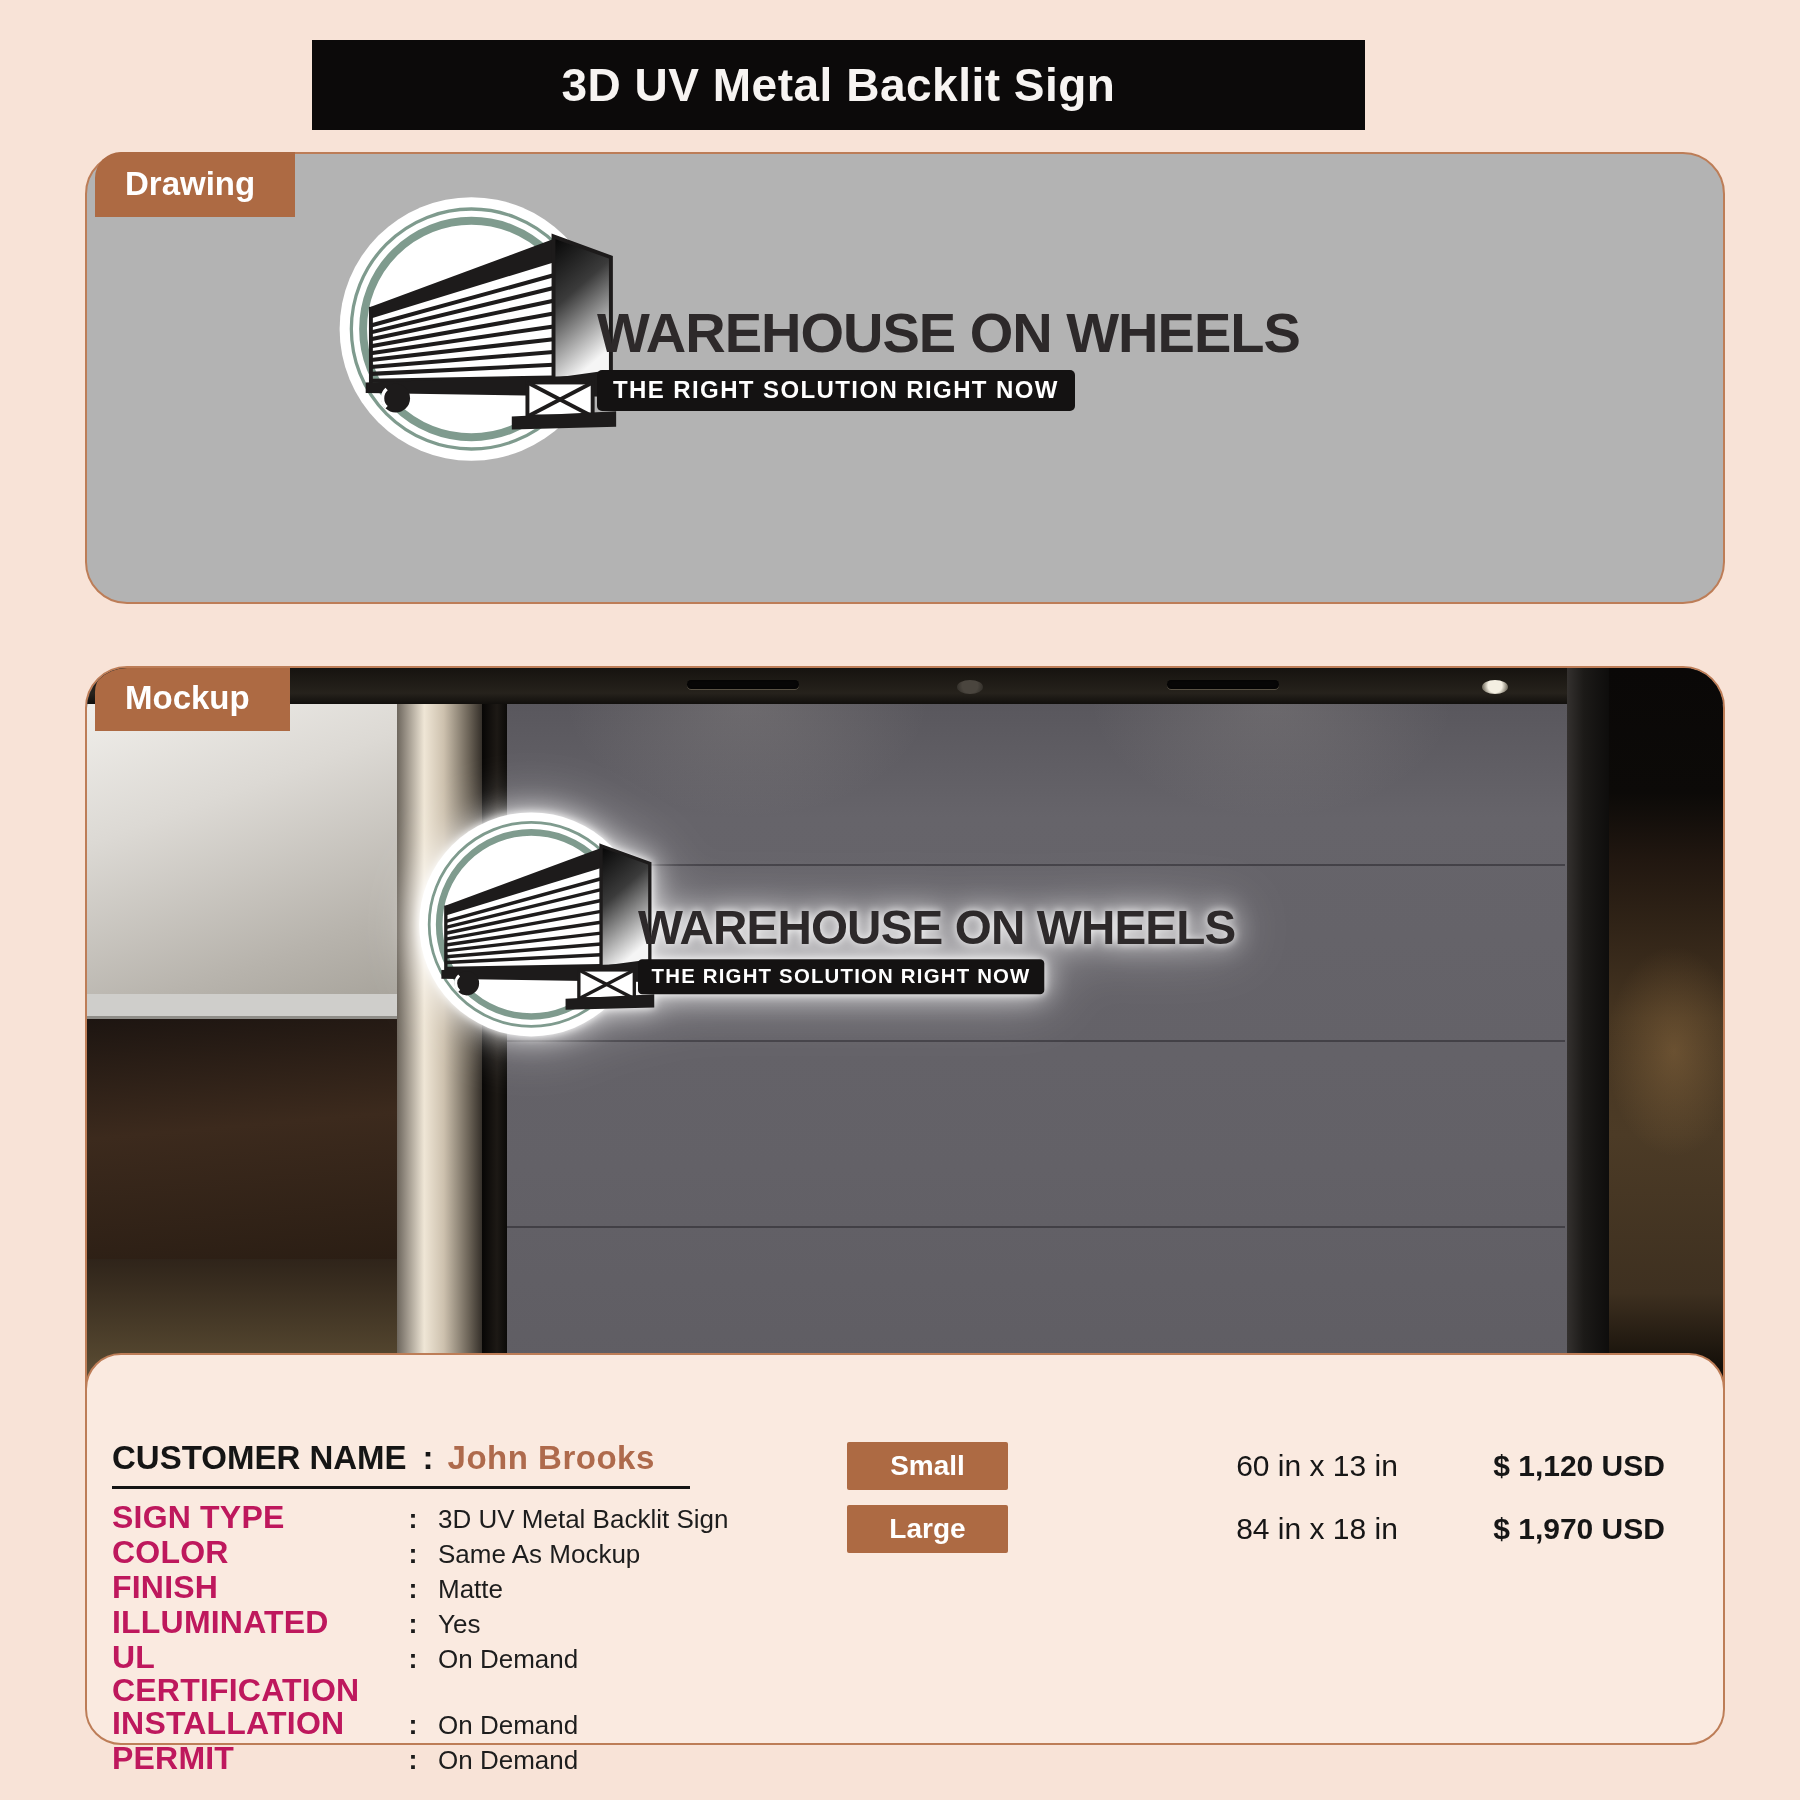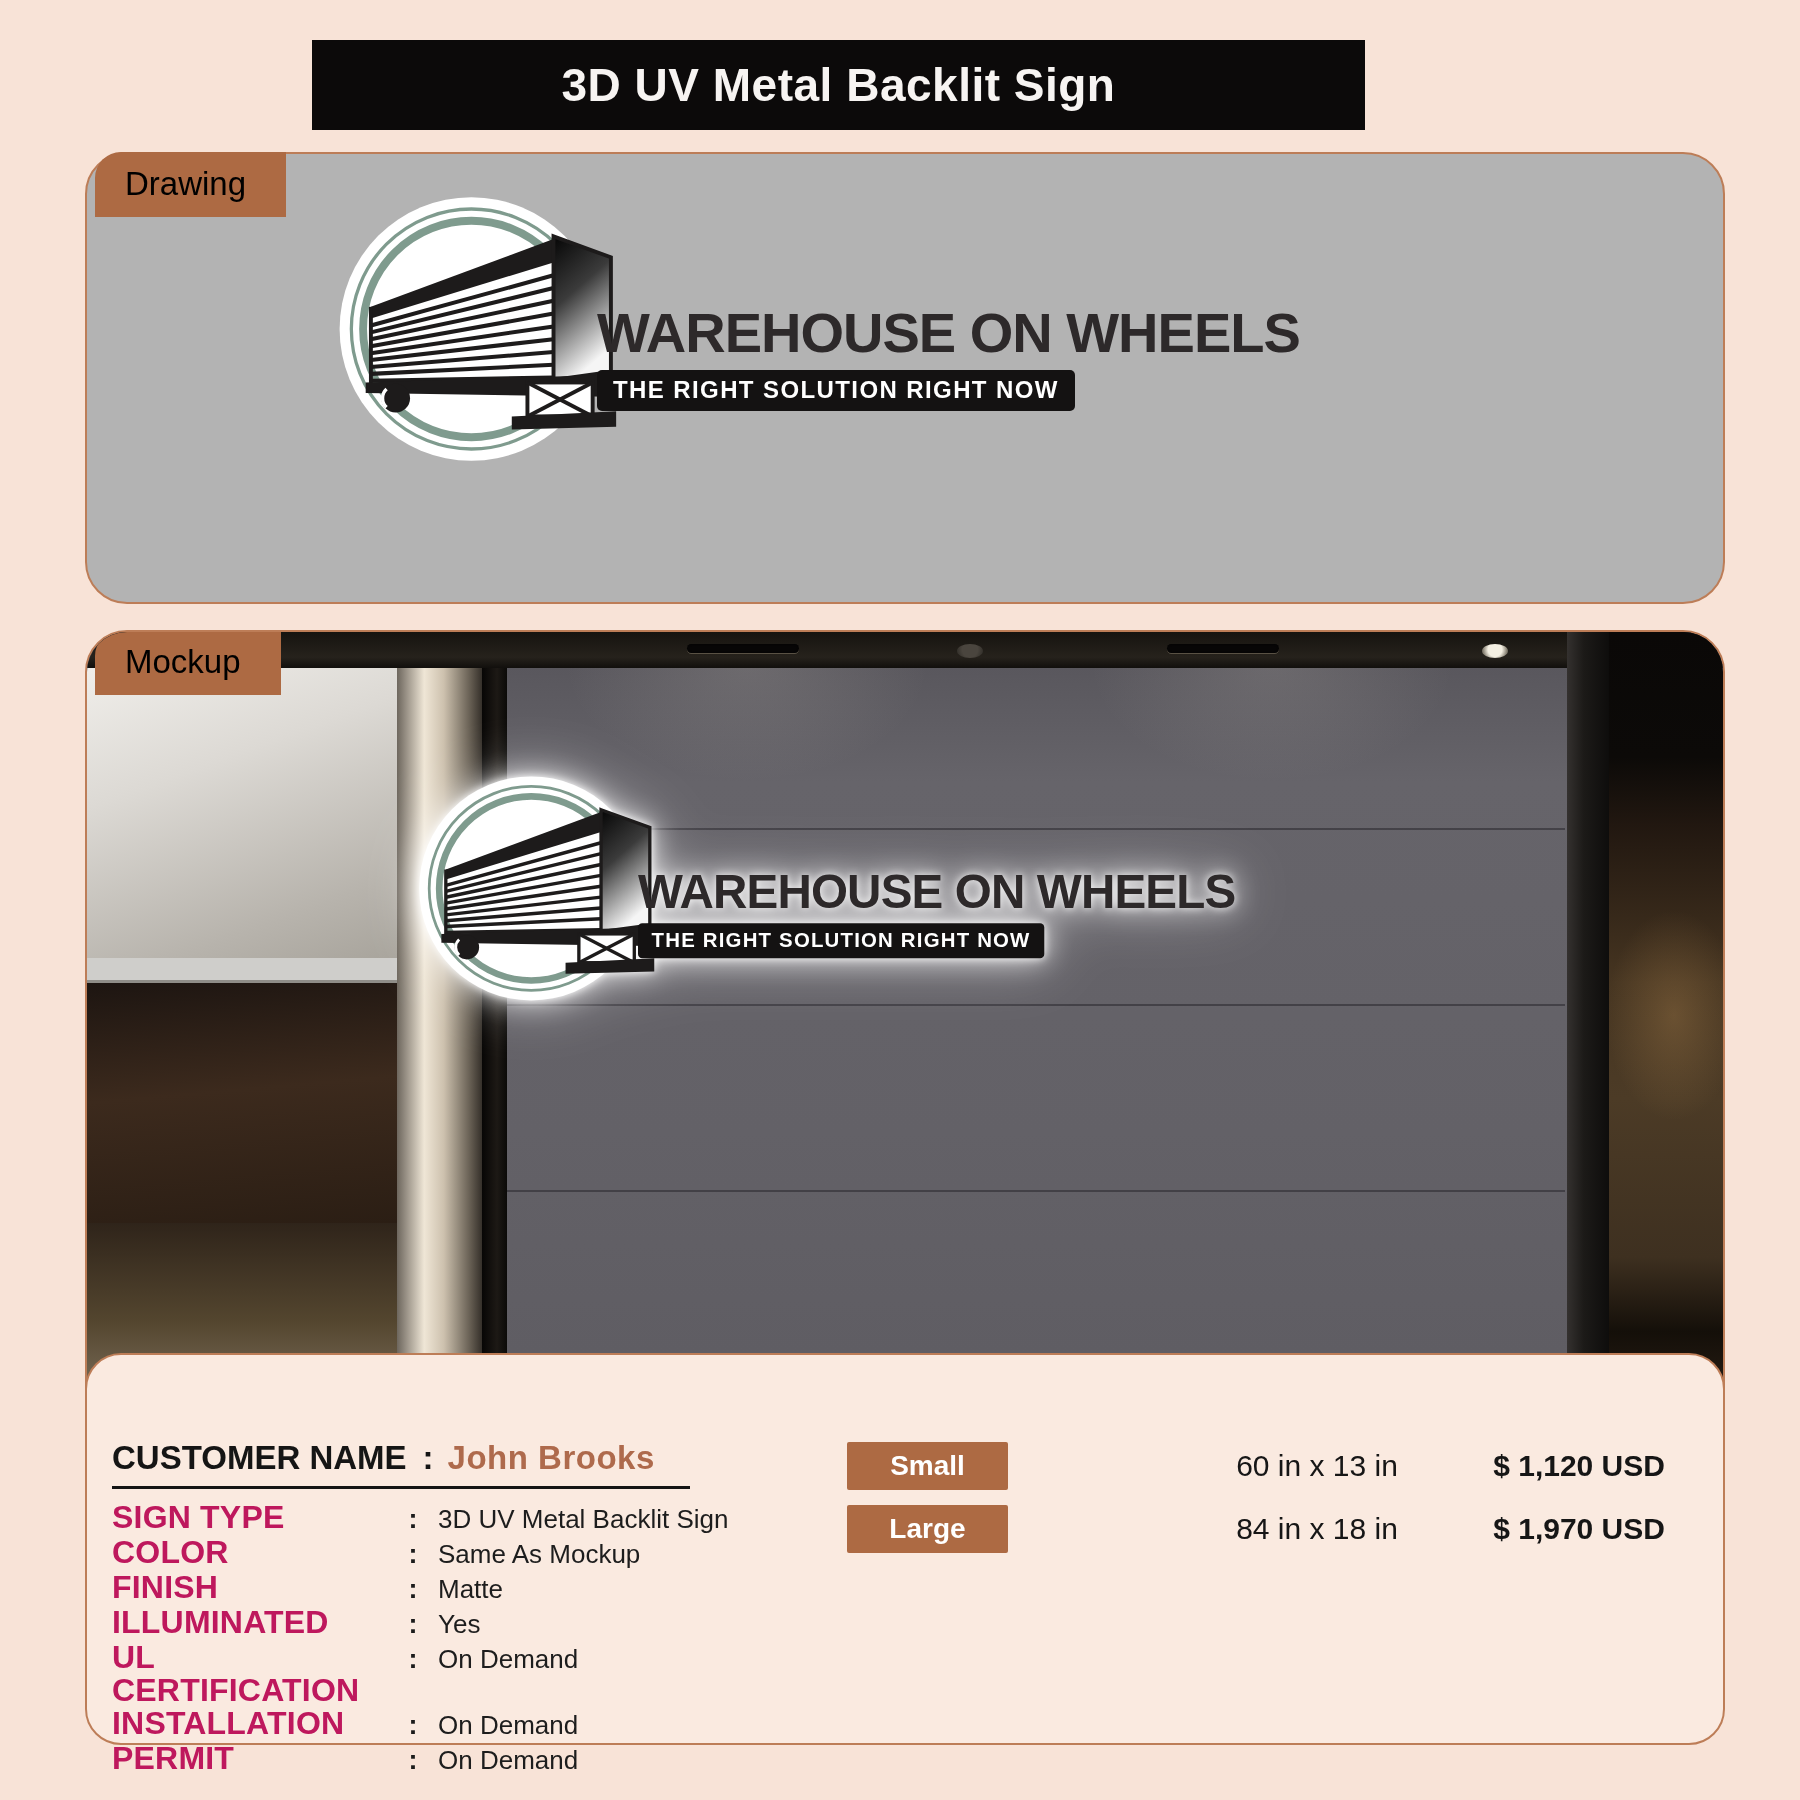--- a/index.html
+++ b/index.html
@@ -22,22 +22,22 @@
   }
 
   
   .panel{
     position:absolute;left:85px;width:1640px;
     border:2px solid #bd7d57;border-radius:42px;
     box-sizing:border-box;
   }
   .tab{
     position:absolute;left:8px;top:-2px;z-index:6;
-    background:#ad6a43;color:#000000;
-    font-weight:400;font-size:33px;
+    background:#ad6a43;color:#ffffff;
+    font-weight:700;font-size:33px;
     padding:13px 40px 14px 30px;
     border-radius:26px 0 0 0;
   }
 
   
   .drawing-panel{top:152px;height:452px;background:#b3b3b3;}
 
   .logo{display:flex;align-items:flex-start;}
   .logo-mark{width:300px;height:274px;overflow:visible;flex:0 0 auto;}
   .logo-text{margin:112px 0 0 -40px;}
@@ -47,21 +47,21 @@
   }
   .logo-tagline{
     display:inline-block;margin-top:7px;
     background:#141212;color:#ffffff;
     font-size:24px;font-weight:700;letter-spacing:1.4px;
     padding:6px 16px 7px;border-radius:5px;white-space:nowrap;
   }
   .drawing-logo{position:absolute;left:250px;top:38px;}
 
   
-  .mockup-panel{top:630px;height:837px;background:#615f64;overflow:hidden;}
+  .mockup-panel{top:666px;height:837px;background:#615f64;overflow:hidden;}
   .mockup-panel .scene{position:absolute;inset:0;}
   .wall{position:absolute;inset:0;background:linear-gradient(180deg,#555359 0%,#66646a 18%,#636167 60%,#5d5b61 100%);}
   .wall-glow{position:absolute;left:0;right:0;top:30px;height:340px;
     background:
       radial-gradient(260px 170px at 660px 0px, rgba(215,208,198,.16), transparent 70%),
       radial-gradient(260px 170px at 1185px 0px, rgba(215,208,198,.15), transparent 70%),
       radial-gradient(240px 160px at 1640px 0px, rgba(190,180,165,.12), transparent 70%);}
   .seam{position:absolute;left:420px;right:158px;height:2px;background:rgba(33,32,37,.5);}
   .seam.s1{top:196px;} .seam.s2{top:372px;} .seam.s3{top:558px;}
   .ceiling{position:absolute;left:0;right:0;top:0;height:36px;

